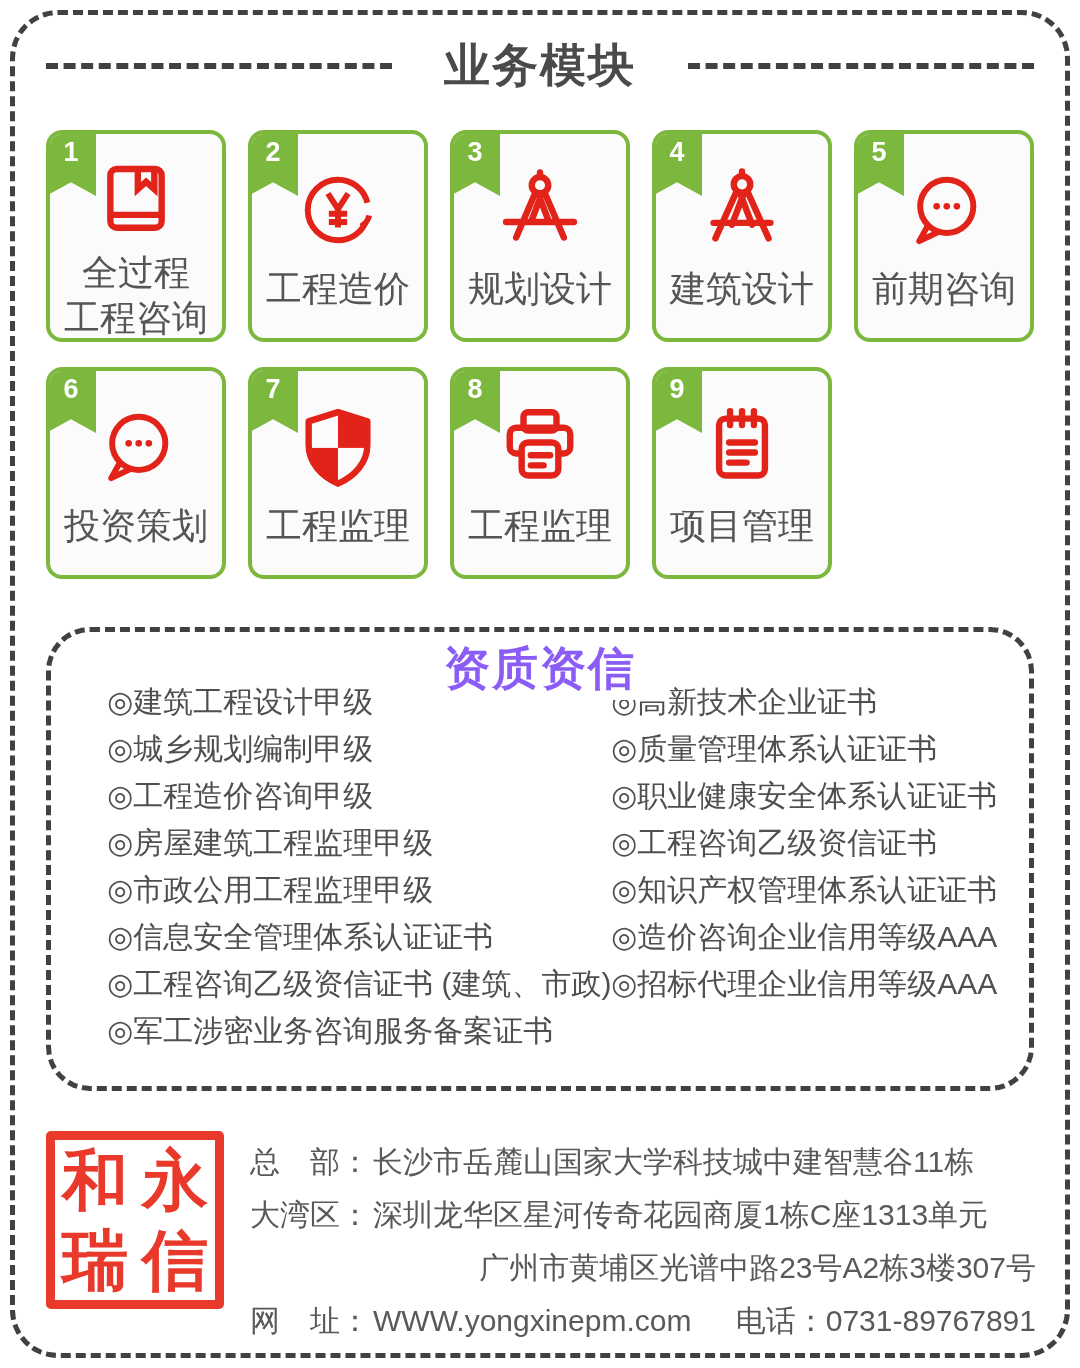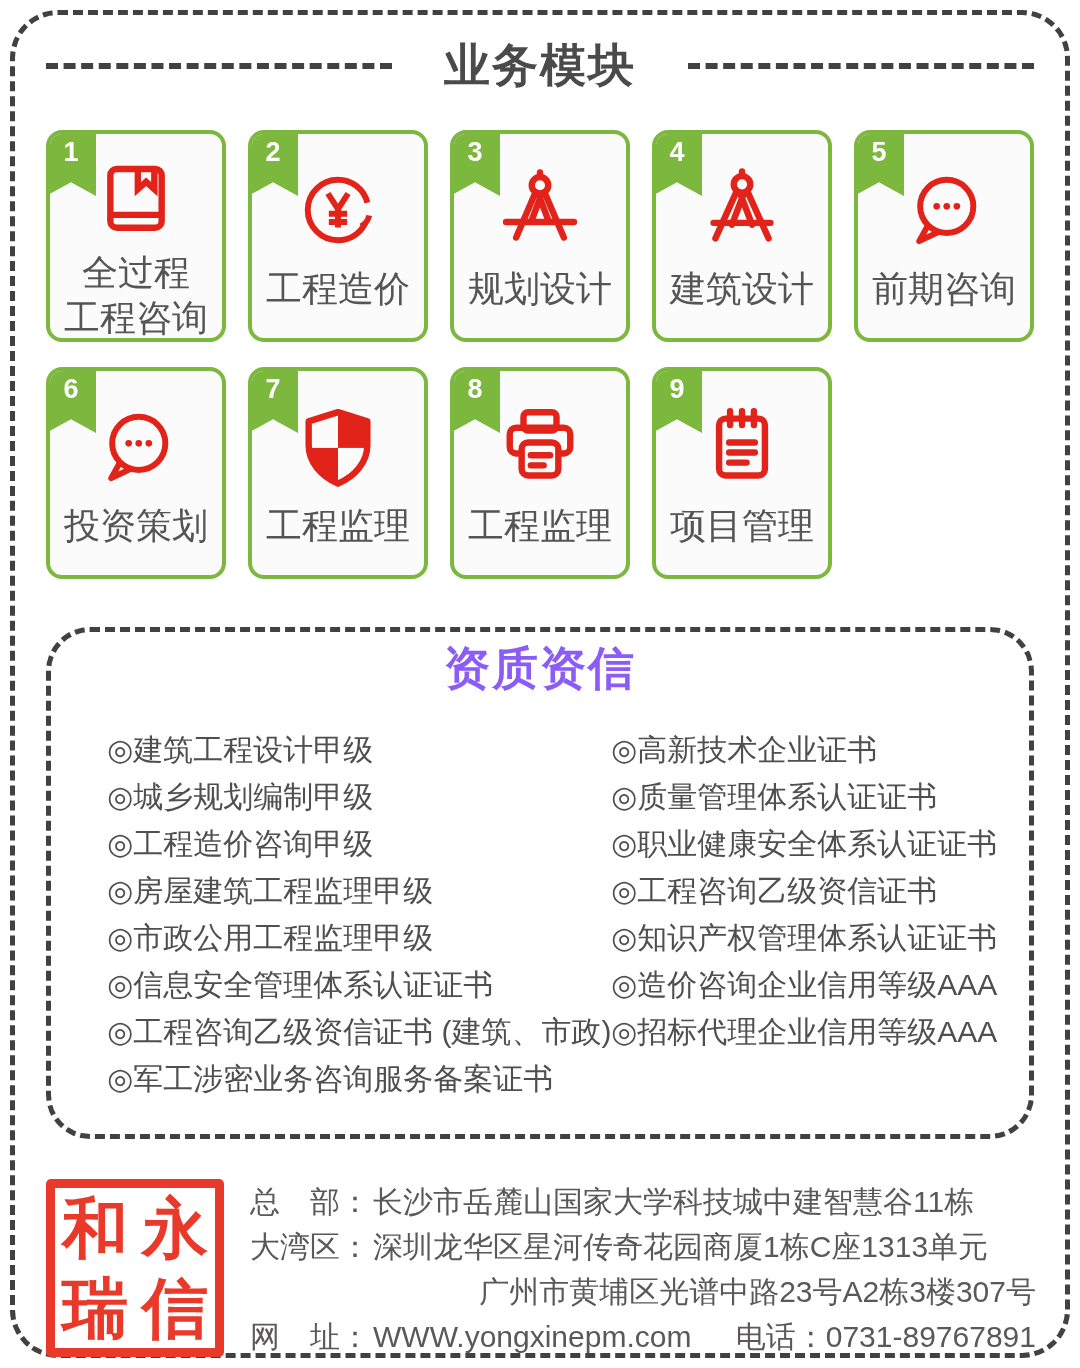--- a/index.html
+++ b/index.html
@@ -72,21 +72,21 @@
     padding:46px 16px 32px 30px;
     box-sizing:border-box;
   }
   .quali-title{
     position:absolute;top:-34px;left:50%;transform:translateX(-50%);
     background:#ffffff;padding:0 32px;
     font-size:46px;font-weight:700;color:#8b5cf6;
     letter-spacing:2px;white-space:nowrap;line-height:64px;
   }
   .quali-grid{display:grid;grid-template-columns:530px 1fr;}
-  .quali-col{display:flex;flex-direction:column;margin-top:48px;}
+  .quali-col{display:flex;flex-direction:column;}
   .quali-col.left{padding-left:26px;}
   .quali-item{
     font-size:30px;color:#4f4f4f;line-height:47px;white-space:nowrap;
   }
 
   
   .footer{
     margin-top:40px;
     display:flex;align-items:flex-start;gap:26px;
   }
@@ -94,21 +94,21 @@
     width:178px;height:178px;box-sizing:border-box;
     border:9px solid #E8392B;border-radius:5px;
     display:grid;grid-template-columns:1fr 1fr;grid-template-rows:1fr 1fr;
     flex:none;
   }
   .seal span{
     display:flex;align-items:center;justify-content:center;
     font-size:66px;font-weight:700;color:#E8392B;line-height:1;
   }
   .footer-text{font-size:30px;color:#5a5858;line-height:45px;flex:1;}
-  .f-line{white-space:nowrap;}
+  .f-line{white-space:nowrap;margin-top:8px;}
   .f-label{display:inline-block;width:123px;}
   .f-indent{padding-left:123px;text-align:right;}
   .f-phone-label{margin-left:36px;}
 </style>
 </head>
 <body>
 
 <div class="poster">
   <div class="outer-border"></div>
   <div class="content">

